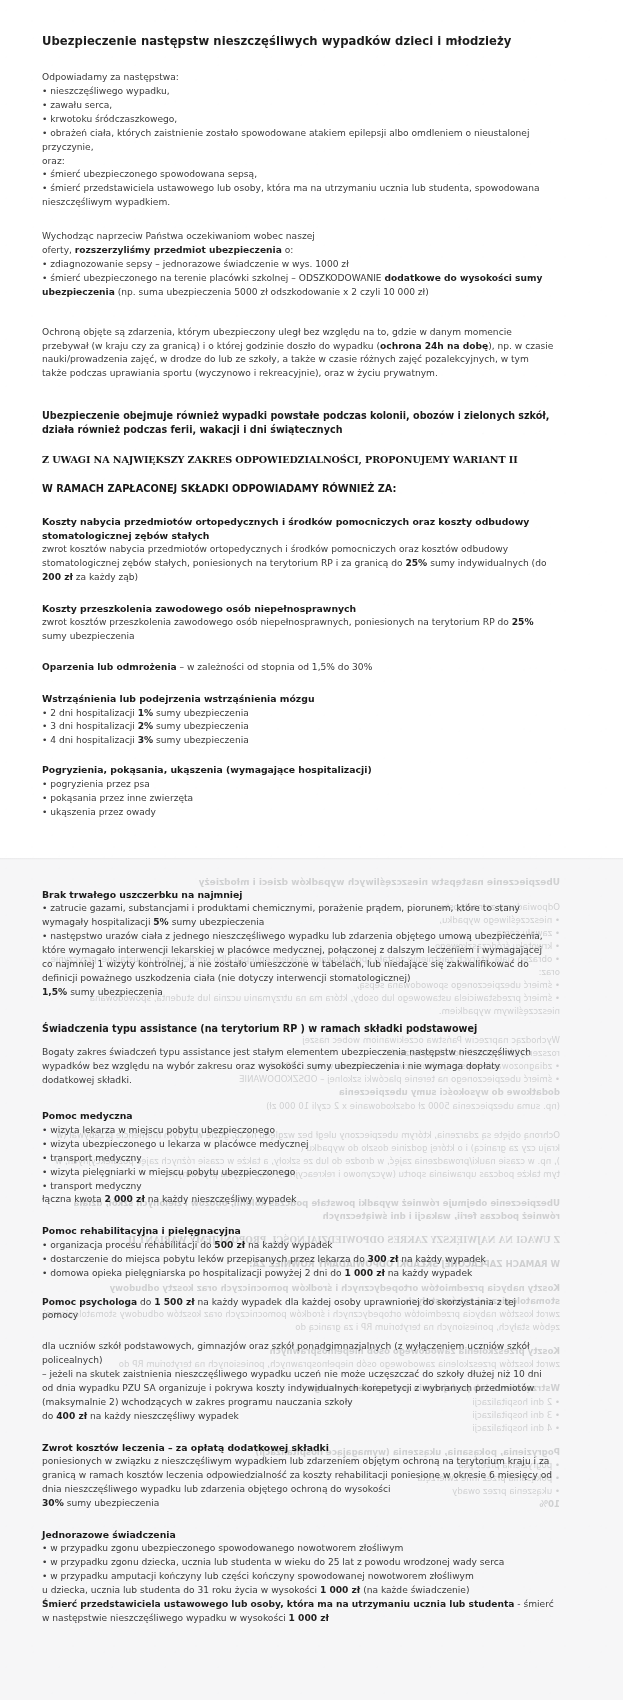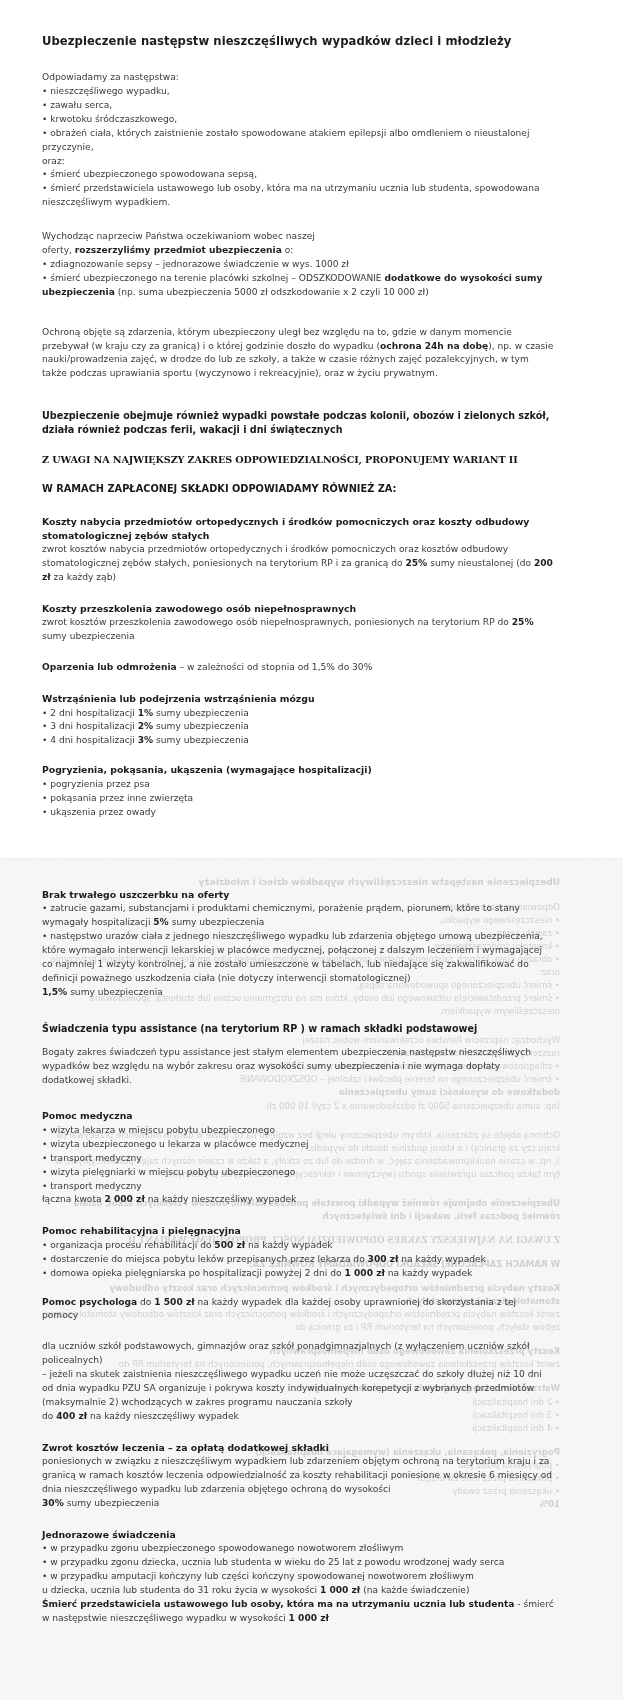--- a/index.html
+++ b/index.html
@@ -183,21 +183,21 @@
 
       <p class="caps-serif">Z  UWAGI NA NAJWIĘKSZY ZAKRES ODPOWIEDZIALNOŚCI, PROPONUJEMY WARIANT II</p>
 
       <div class="gap-md"></div>
 
       <p class="caps-sans">W RAMACH ZAPŁACONEJ SKŁADKI ODPOWIADAMY RÓWNIEŻ ZA:</p>
 
       <div class="gap-lg"></div>
 
       <p class="sect-head">Koszty nabycia przedmiotów ortopedycznych i środków pomocniczych oraz koszty odbudowy stomatologicznej zębów stałych</p>
-      <p class="para"><span>zwrot kosztów nabycia przedmiotów ortopedycznych i środków pomocniczych oraz kosztów odbudowy stomatologicznej zębów stałych, poniesionych na terytorium RP i za granicą do </span><b>25%</b><span> sumy nieustalonej (do </span><b>200 zł</b><span> za każdy ząb)</span></p>
+      <p class="para"><span>zwrot kosztów nabycia przedmiotów ortopedycznych i środków pomocniczych oraz kosztów odbudowy stomatologicznej zębów stałych, poniesionych na terytorium RP i za granicą do </span><b>25%</b><span> sumy indywidualnych (do </span><b>200 zł</b><span> za każdy ząb)</span></p>
 
       <div class="gap-md"></div>
 
       <p class="sect-head">Koszty przeszkolenia zawodowego osób niepełnosprawnych</p>
       <p class="para"><span>zwrot kosztów przeszkolenia zawodowego osób niepełnosprawnych, poniesionych na terytorium RP do </span><b>25%</b><span> sumy ubezpieczenia</span></p>
 
       <div class="gap-md"></div>
 
       <p class="para"><b>Oparzenia lub odmrożenia</b><span> – w zależności od stopnia od 1,5% do 30%</span></p>
 
@@ -262,21 +262,21 @@
       <div class="sp"></div>
       <p class="bt bb">Pogryzienia, pokąsania, ukąszenia (wymagające hospitalizacji)</p>
       <p class="bt">• pogryzienia przez psa</p>
       <p class="bt">• pokąsania przez inne zwierzęta</p>
       <p class="bt">• ukąszenia przez owady</p>
       <p class="bt bb">10%</p>
     </div>
 
     <div class="col p2-col">
 
-      <p class="sect-head">Brak trwałego uszczerbku na oferty</p>
+      <p class="sect-head">Brak trwałego uszczerbku na najmniej</p>
       <p class="bullet"><span>• zatrucie gazami, substancjami i produktami chemicznymi, porażenie prądem, piorunem, które to stany wymagały hospitalizacji </span><b>5%</b><span> sumy ubezpieczenia</span></p>
       <p class="bullet">• następstwo urazów ciała z jednego nieszczęśliwego wypadku lub zdarzenia objętego umową ubezpieczenia, które wymagało interwencji lekarskiej w placówce medycznej, połączonej z dalszym leczeniem i wymagającej co najmniej 1 wizyty kontrolnej, a nie zostało umieszczone w tabelach, lub niedające się zakwalifikować do definicji poważnego uszkodzenia ciała (nie dotyczy interwencji stomatologicznej)</p>
       <p class="para"><b>1,5%</b><span> sumy ubezpieczenia</span></p>
 
       <div class="gap-lg"></div>
 
       <p class="sect-head lg">Świadczenia typu assistance (na terytorium RP ) w ramach składki podstawowej</p>
       <div class="gap-sm"></div>
       <p class="para">Bogaty zakres świadczeń typu assistance jest stałym elementem ubezpieczenia następstw nieszczęśliwych wypadków bez względu na wybór zakresu oraz wysokości sumy ubezpieczenia i nie wymaga dopłaty dodatkowej składki.</p>
 

